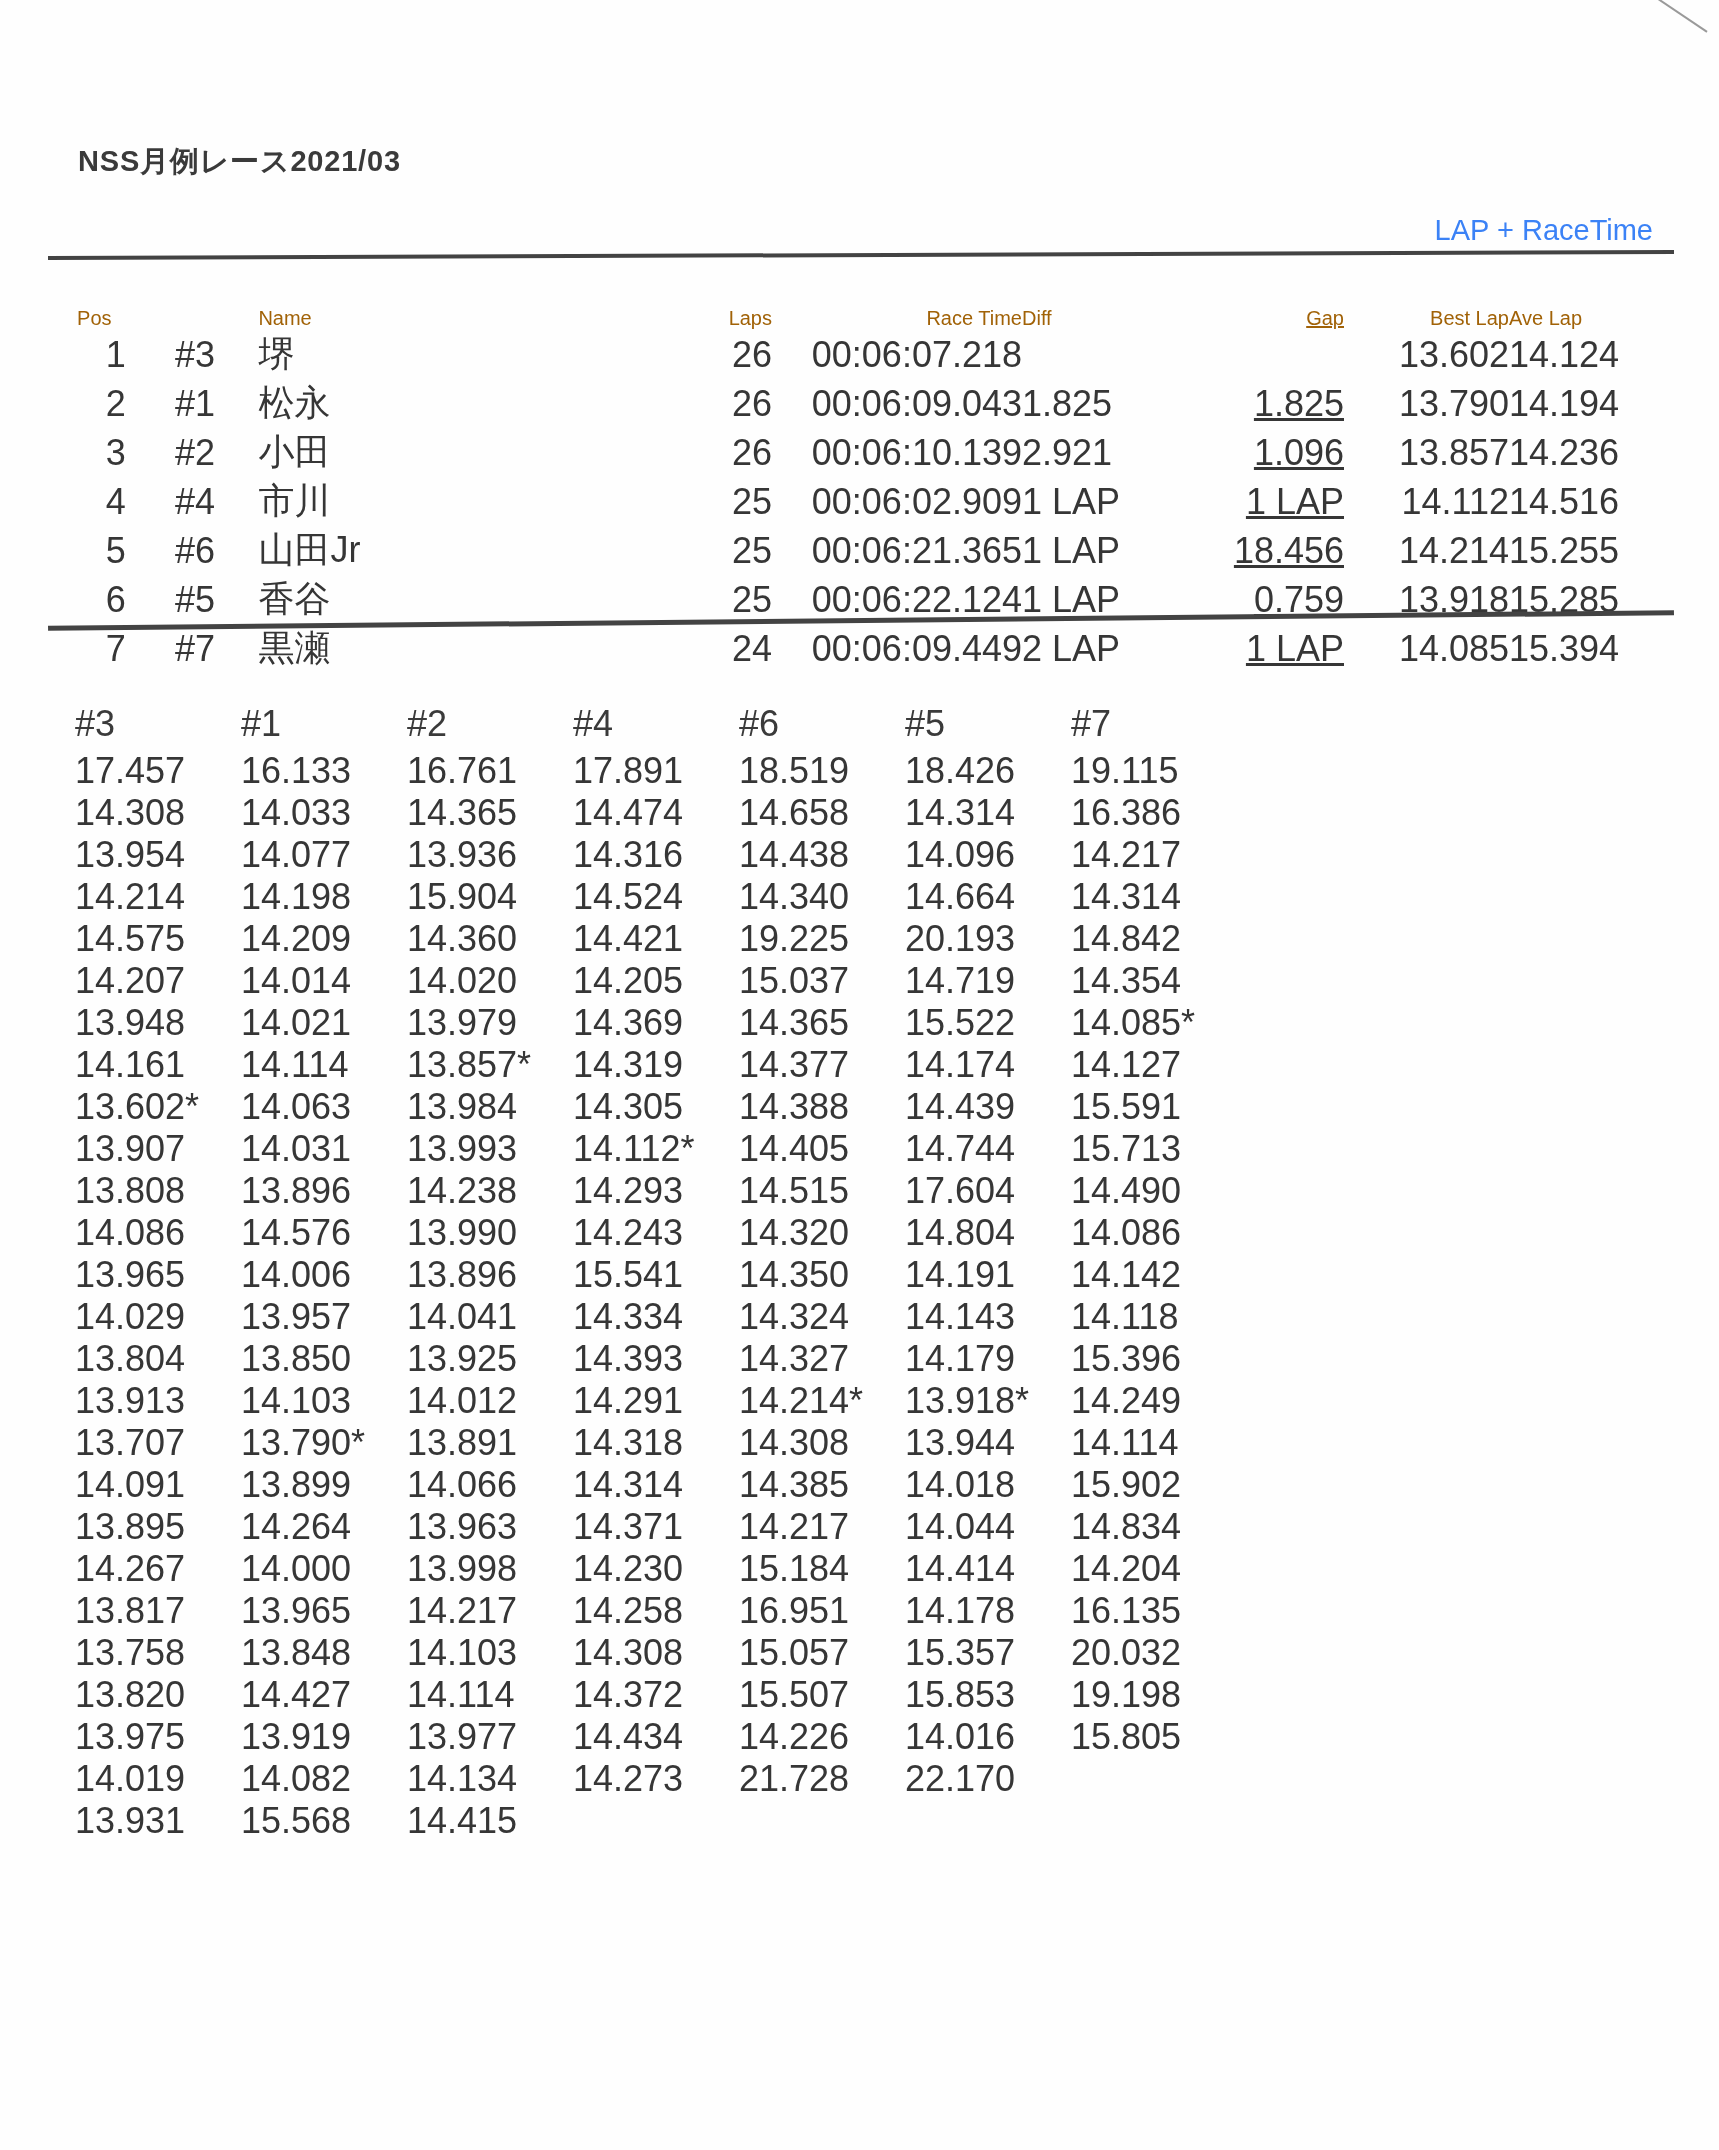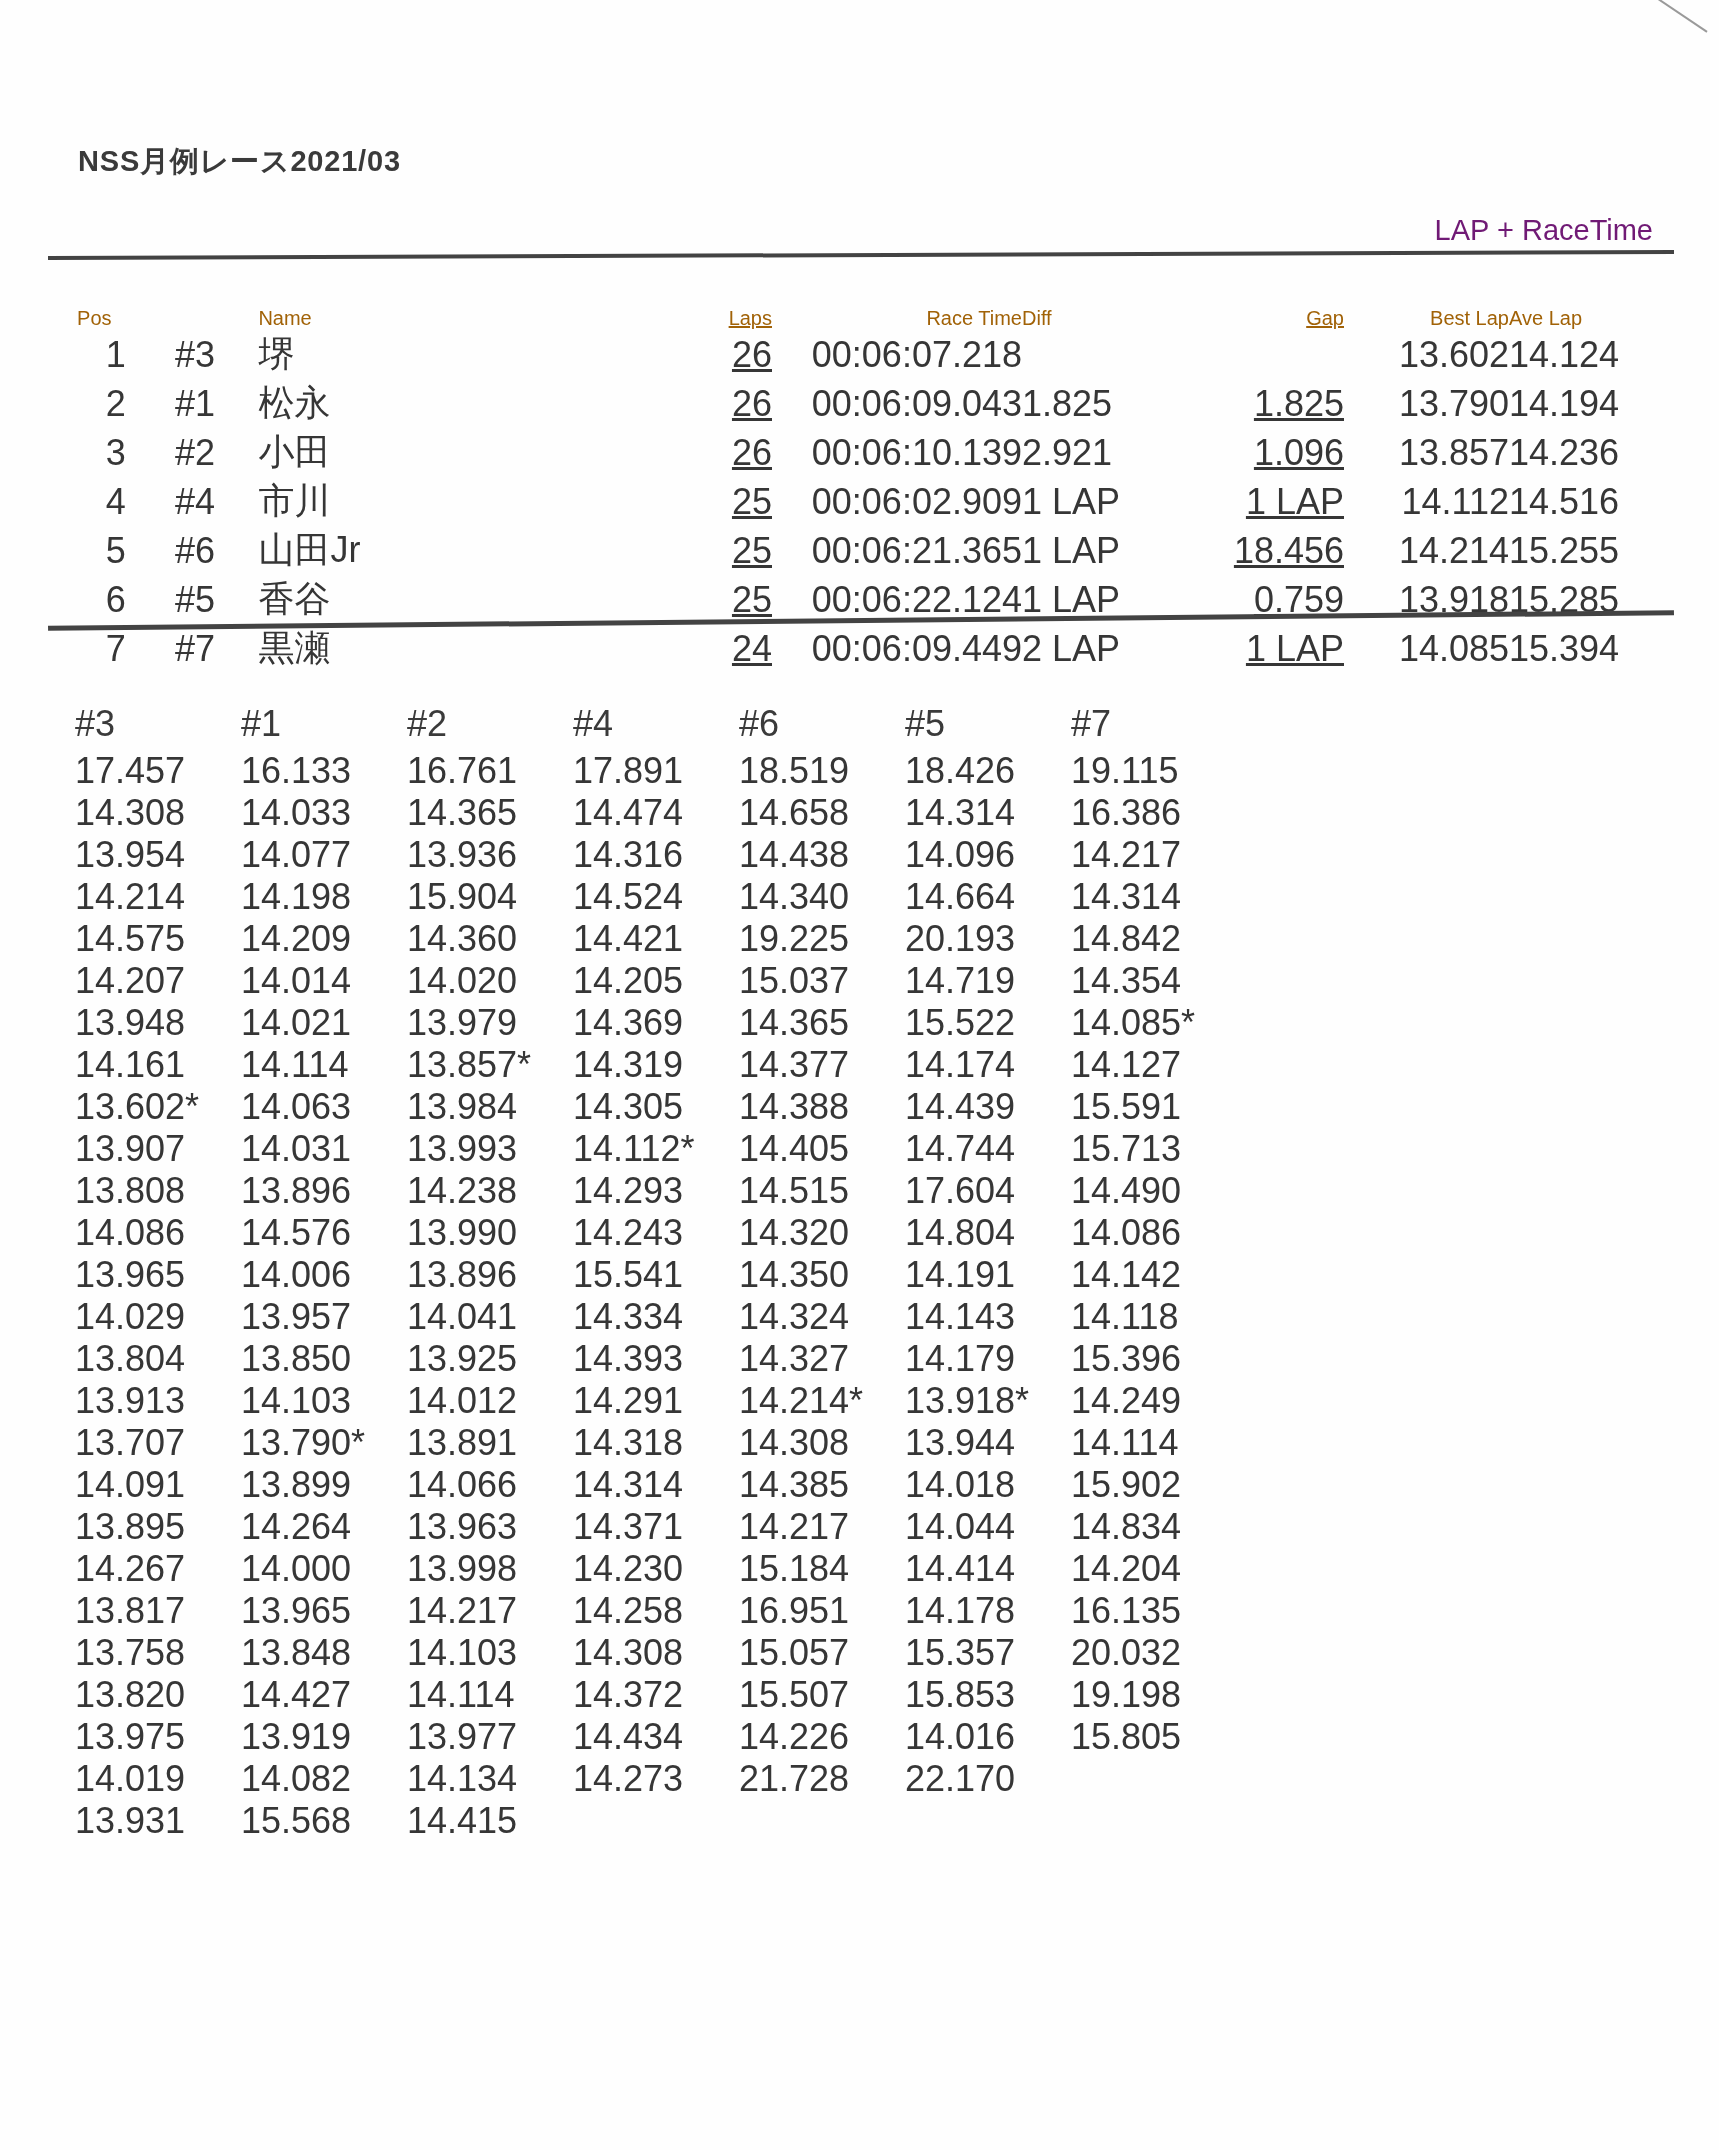--- a/index.html
+++ b/index.html
@@ -18,21 +18,21 @@
     position: absolute; left: 78px; top: 142px;
     font-size: 29px; letter-spacing: 0.8px; color: #3a3a3a; font-weight: bold;
   }
   .main-title {
     position: absolute; left: 73px; top: 175px;
     font-size: 54px; letter-spacing: 1.7px; color: #343434;
     white-space: nowrap;
   }
   .lap-racetime {
     position: absolute; right: 67px; top: 214px;
-    font-size: 29px; color: #701a75;
+    font-size: 29px; color: #3b82f6;
   }
   .rule { position: absolute; background: #434343; }
   .rule-1 { left: 48px; top: 253px; width: 1626px; height: 4.2px; transform: rotate(-0.22deg); }
   .rule-2 { left: 48px; top: 618px; width: 1626px; height: 5.1px; transform: rotate(-0.55deg); }
 
   
   .scratch {
     position: absolute; left: 1657px; top: -3.4px; width: 61px; height: 1.7px;
     background: #9a9a9a; transform: rotate(34deg); transform-origin: left top;
   }
@@ -44,21 +44,21 @@
   }
   table.results th, table.results td {
     font-weight: normal; white-space: nowrap; overflow: visible;
   }
   table.results th { font-size: 20px; height: 37px; vertical-align: bottom; color: #a16207; }
   table.results td { font-size: 36px; height: 42px; vertical-align: middle; color: #363636; }
   .c-pos  { width: 64px;  text-align: left;  padding-left: 5.1px; }
   td.c-pos { text-align: right; padding-right: 10.2px; }
   .c-car  { width: 119px; text-align: left;  padding-left: 39px; }
   .c-name { width: 364px; text-align: left;  padding-left: 3.4px; }
-  .c-laps { width: 153px; text-align: right; text-decoration: underline; }
+  .c-laps { width: 153px; text-align: right; }
   .c-race { width: 250px; text-align: right; }
   .c-diff { width: 161px; text-align: left; }
   .c-gap  { width: 161px; text-align: right; text-decoration: underline; }
   .c-best { width: 165px; text-align: right; }
   .c-ave  { width: 178px; text-align: left; }
 
   
   .lapgrid {
     position: absolute; left: 75px; top: 703px;
     display: flex; flex-direction: row;

